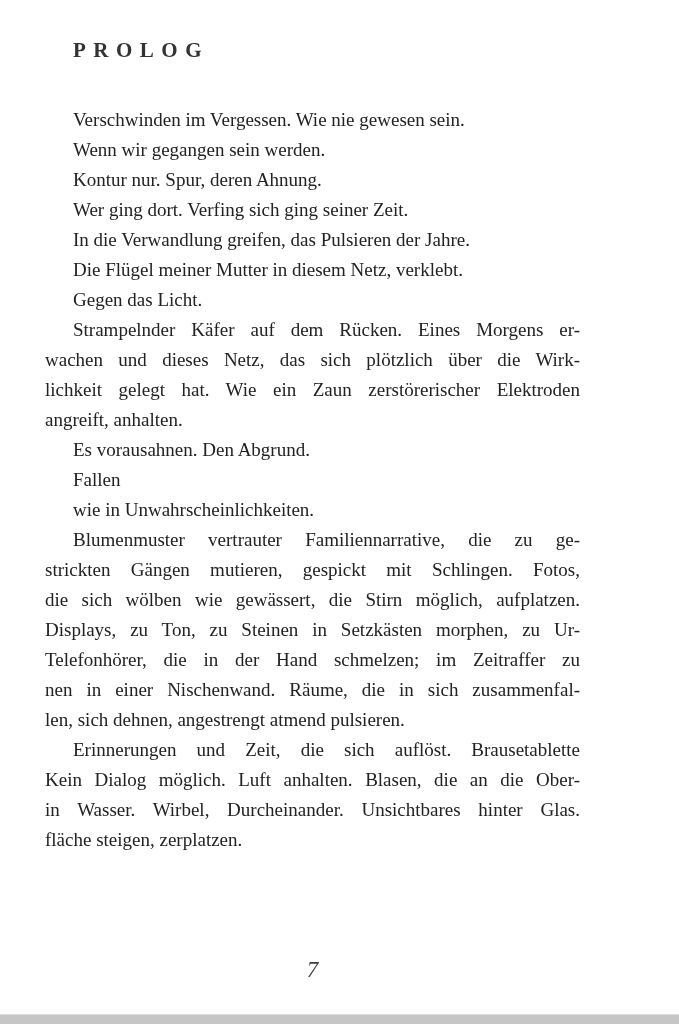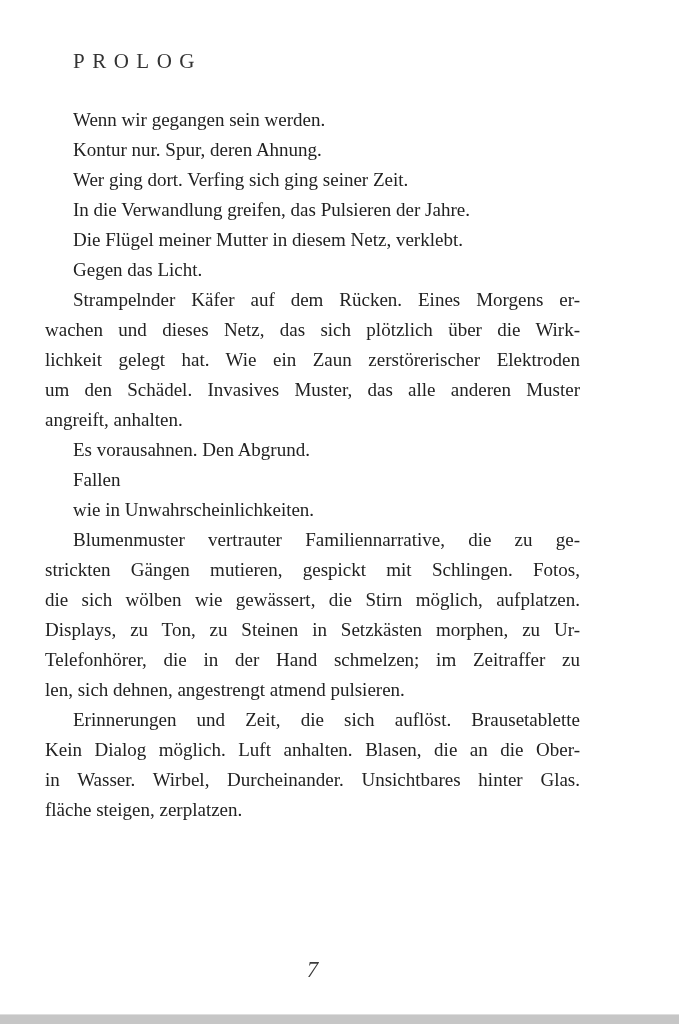--- a/index.html
+++ b/index.html
@@ -11,24 +11,24 @@
     position: relative;
     width: 679px;
     height: 1024px;
     background: var(--paper, #ffffff);
     overflow: hidden;
     font-family: "Liberation Serif", "DejaVu Serif", serif;
   }
   .heading {
     position: absolute;
     left: 73px;
-    top: 49px;
+    top: 38px;
     margin: 0;
     font-size: 21px;
-    font-weight: 400;
+    font-weight: 700;
     letter-spacing: 7.5px;
     color: var(--heading-color, #333333);
     white-space: nowrap;
   }
   .text-block {
     position: absolute;
     left: 45px;
     top: 105px;
     width: 535px;
     font-size: 19px;
@@ -66,39 +66,40 @@
     border-top: 1px solid #dedede;
   }
 </style>
 </head>
 <body>
 
 <div class="page">
   <h1 class="heading">PROLOG</h1>
 
   <div class="text-block">
+      <div class="line indent">Verschwinden im Vergessen. Wie nie gewesen sein.</div>
       <div class="line indent">Wenn wir gegangen sein werden.</div>
       <div class="line indent">Kontur nur. Spur, deren Ahnung.</div>
       <div class="line indent">Wer ging dort. Verfing sich ging seiner Zeit.</div>
       <div class="line indent">In die Verwandlung greifen, das Pulsieren der Jahre.</div>
       <div class="line indent">Die Flügel meiner Mutter in diesem Netz, verklebt.</div>
       <div class="line indent">Gegen das Licht.</div>
       <div class="line indent just">Strampelnder Käfer auf dem Rücken. Eines Morgens er-</div>
       <div class="line just">wachen und dieses Netz, das sich plötzlich über die Wirk-</div>
       <div class="line just">lichkeit gelegt hat. Wie ein Zaun zerstörerischer Elektroden</div>
-      <div class="line just">um den Schädel. Invasives Muster, das alle anderen Muster</div>
       <div class="line">angreift, anhalten.</div>
       <div class="line indent">Es vorausahnen. Den Abgrund.</div>
       <div class="line indent">Fallen</div>
       <div class="line indent">wie in Unwahrscheinlichkeiten.</div>
       <div class="line indent just">Blumenmuster vertrauter Familiennarrative, die zu ge-</div>
       <div class="line just">strickten Gängen mutieren, gespickt mit Schlingen. Fotos,</div>
       <div class="line just">die sich wölben wie gewässert, die Stirn möglich, aufplatzen.</div>
       <div class="line just">Displays, zu Ton, zu Steinen in Setzkästen morphen, zu Ur-</div>
       <div class="line just">Telefonhörer, die in der Hand schmelzen; im Zeitraffer zu</div>
+      <div class="line just">nen in einer Nischenwand. Räume, die in sich zusammenfal-</div>
       <div class="line">len, sich dehnen, angestrengt atmend pulsieren.</div>
       <div class="line indent just">Erinnerungen und Zeit, die sich auflöst. Brausetablette</div>
       <div class="line just">Kein Dialog möglich. Luft anhalten. Blasen, die an die Ober-</div>
       <div class="line just">in Wasser. Wirbel, Durcheinander. Unsichtbares hinter Glas.</div>
       <div class="line">fläche steigen, zerplatzen.</div>
     </div>
 
   <div class="page-number">7</div>
 
   <div class="footer-bar"></div>

